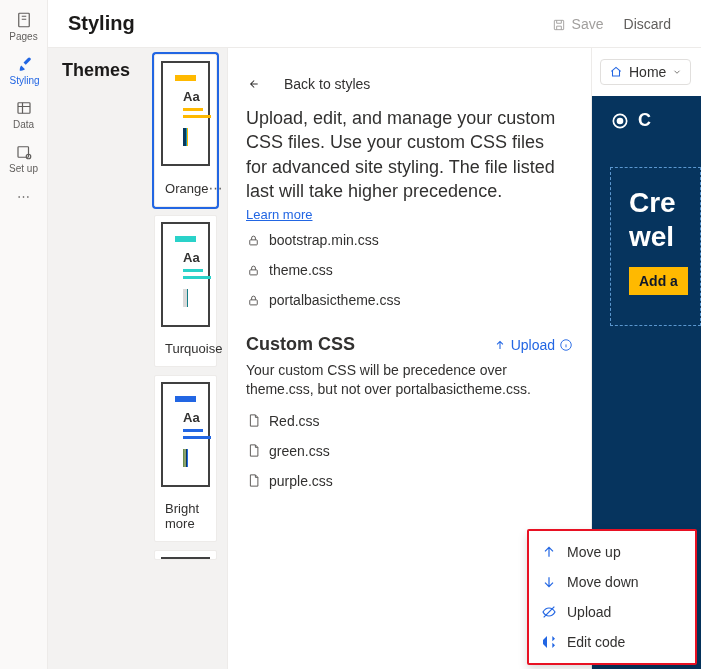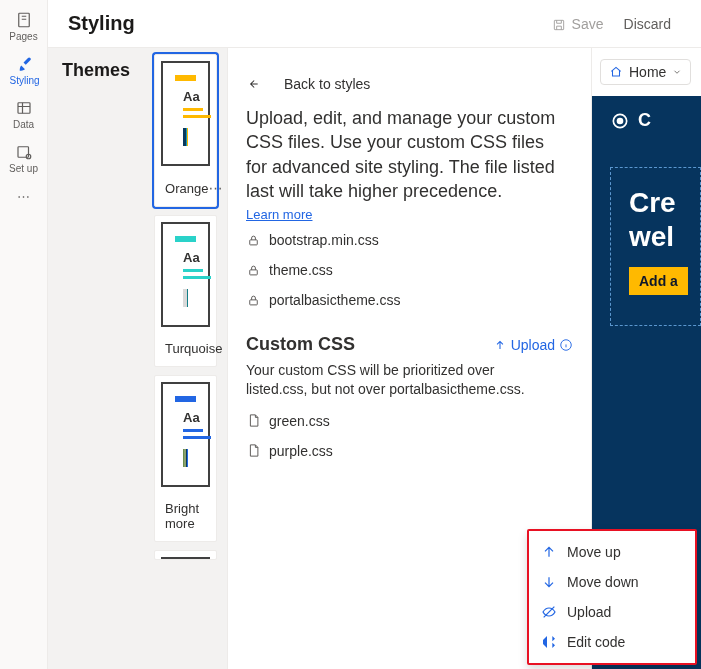--- a/index.html
+++ b/index.html
@@ -249,22 +249,29 @@
             <svg viewBox="0 0 24 24" fill="none" stroke="currentColor" stroke-width="1.8">
                 <path d="M12 19V6M7 11l5-5 5 5"></path>
               </svg>
             <span>Upload</span>
             <svg class="info-icon" viewBox="0 0 24 24" fill="none" stroke="currentColor" stroke-width="1.6">
                 <circle cx="12" cy="12" r="9"></circle>
                 <path d="M12 8h.01M12 11v5"></path>
               </svg>
           </div>
         </div>
-        <div class="note">Your custom CSS will be prioritized over listed.css, but not over portalbasictheme.css.</div>
+        <div class="note">Your custom CSS will be precedence over theme.css, but not over portalbasictheme.css.</div>
         <div class="file-list2" id="custom-files">
+            <div class="file">
+              <svg viewBox="0 0 24 24" fill="none" stroke="currentColor" stroke-width="1.6">
+                <path d="M7 3h8l4 4v14H7z"></path>
+                <path d="M15 3v4h4"></path>
+              </svg>
+              <span>Red.css</span>
+            </div>
             <div class="file">
               <svg viewBox="0 0 24 24" fill="none" stroke="currentColor" stroke-width="1.6">
                 <path d="M7 3h8l4 4v14H7z"></path>
                 <path d="M15 3v4h4"></path>
               </svg>
               <span>green.css</span>
             </div>
             <div class="file">
               <svg viewBox="0 0 24 24" fill="none" stroke="currentColor" stroke-width="1.6">
                 <path d="M7 3h8l4 4v14H7z"></path>

